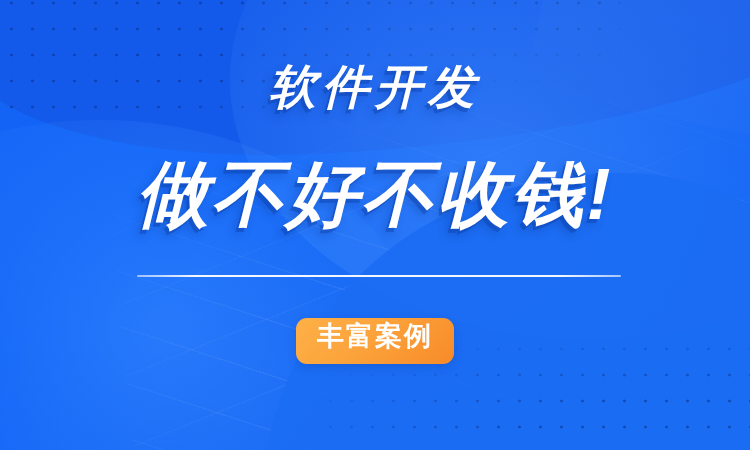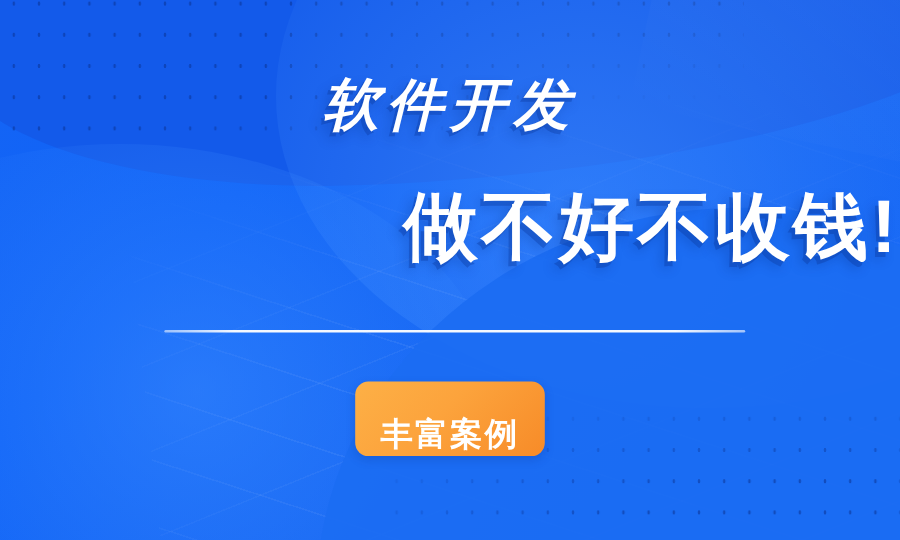--- a/index.html
+++ b/index.html
@@ -146,26 +146,27 @@
       -3px 4px 0 rgba(10,58,160,0.38),
       -5px 6px 10px rgba(8,45,140,0.30);
     white-space: nowrap;
   }
 
   .subheadline {
     position: absolute;
     top: 157px;
     left: 0;
     width: 100%;
-    text-align: right;
+    text-align: center;
     color: #ffffff;
-    font-size: 62px;
+    font-size: 72px;
     font-weight: 900;
     letter-spacing: 3px;
     line-height: 1.05;
+    font-style: italic;
     text-shadow:
       -3px 4px 0 rgba(10,58,160,0.38),
       -5px 6px 10px rgba(8,45,140,0.30);
     white-space: nowrap;
   }
 
   .divider {
     position: absolute;
     top: 275px;
     left: 137px;
@@ -180,24 +181,24 @@
     top: 318px;
     left: 0;
     width: 100%;
     display: flex;
     justify-content: center;
     gap: 26px;
   }
 
   .tag {
     width: 158px;
-    height: 62px;
+    height: 46px;
     border-radius: 11px;
     display: flex;
-    align-items: flex-end;
+    align-items: flex-start;
     justify-content: center;
     background: linear-gradient(135deg, #fdb046 0%, #fca33c 45%, #f78b28 100%);
     box-shadow: 0 3px 8px rgba(12,50,140,0.22);
     color: #ffffff;
     font-size: 27px;
     font-weight: 700;
     letter-spacing: 2px;
     white-space: nowrap;
     user-select: none;
   }

